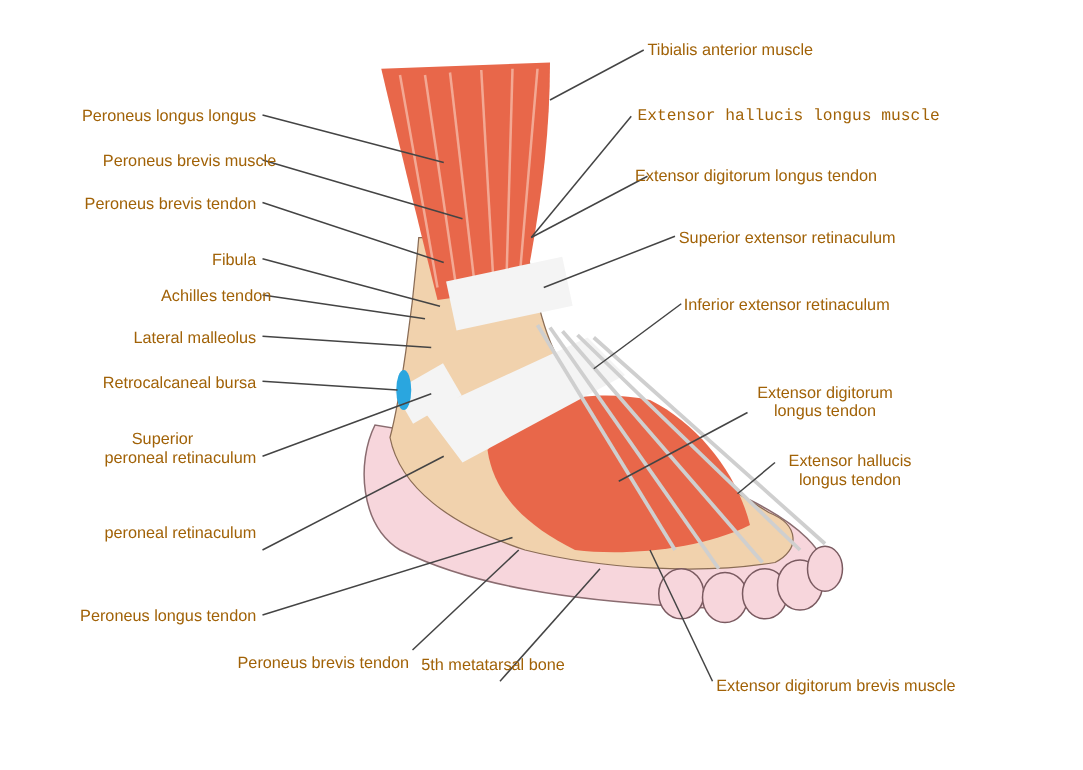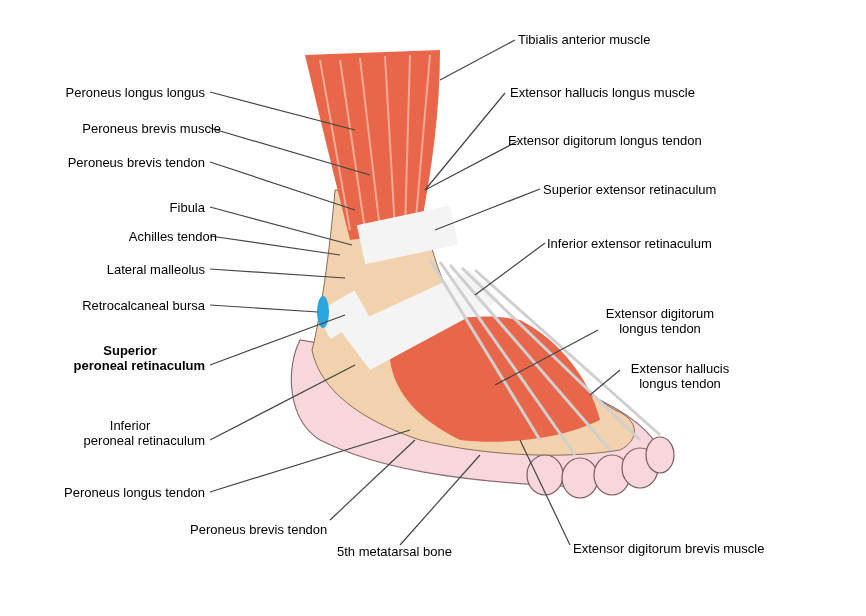--- a/index.html
+++ b/index.html
@@ -1,19 +1,19 @@
 <!DOCTYPE html>
 <html><head>
 <meta charset="utf-8">
 <style>
   html, body { margin:0; padding:0; background:#ffffff; }
   body { width:866px; height:616px; position:relative; overflow:hidden;
          font-family:"Liberation Sans", sans-serif; }
   #canvas { position:absolute; left:0; top:0; width:866px; height:616px; }
-  .label { position:absolute; font-size:13px; color:#000000; line-height:15px; white-space:nowrap; }
+  .label { position:absolute; font-size:13px; color:#a16207; line-height:15px; white-space:nowrap; }
   .label.r { text-align:right; }
   .label.c { text-align:center; }
 </style>
 </head>
 <body>
 
 <svg id="canvas" viewBox="0 0 866 616" xmlns="http://www.w3.org/2000/svg">
 
   <path d="M300,340 C285,370 288,420 320,440 C380,470 460,480 540,485 C600,490 640,480 665,465 C660,440 640,420 600,400 L420,360 Z" fill="#f7d6dc" stroke="#8a6c70" stroke-width="1.2"></path>
 
@@ -77,35 +77,34 @@
   </g>
 </svg>
 
 <div class="label r" style="left:30px;top:85px;width:175px;">Peroneus longus longus</div>
 <div class="label r" style="left:46px;top:121px;width:175px;">Peroneus brevis muscle</div>
 <div class="label r" style="left:30px;top:155px;width:175px;">Peroneus brevis tendon</div>
 <div class="label r" style="left:30px;top:200px;width:175px;">Fibula</div>
 <div class="label r" style="left:42px;top:229px;width:175px;">Achilles tendon</div>
 <div class="label r" style="left:30px;top:262px;width:175px;">Lateral malleolus</div>
 <div class="label r" style="left:30px;top:298px;width:175px;">Retrocalcaneal bursa</div>
-<div class="label c" style="left:55px;top:343px;width:150px;font-weight:bold;">
+<div class="label c" style="left:55px;top:343px;width:150px;">
   <div>Superior</div>
   <div style="text-align:right;">peroneal retinaculum</div>
 </div>
 <div class="label c" style="left:55px;top:418px;width:150px;">
-  <div>Inferior</div>
   <div style="text-align:right;">peroneal retinaculum</div>
 </div>
 <div class="label r" style="left:30px;top:485px;width:175px;">Peroneus longus tendon</div>
 
 <div class="label" style="left:190px;top:522px;">Peroneus brevis tendon</div>
-<div class="label" style="left:337px;top:544px;">5th metatarsal bone</div>
+<div class="label" style="left:337px;top:524px;">5th metatarsal bone</div>
 
 <div class="label" style="left:518px;top:32px;">Tibialis anterior muscle</div>
-<div class="label" style="left:510px;top:85px;">Extensor hallucis longus muscle</div>
+<div class="label" style="left:510px;top:85px;font-family:Liberation Mono, monospace;">Extensor hallucis longus muscle</div>
 <div class="label" style="left:508px;top:133px;text-align:center;">Extensor digitorum longus tendon</div>
 <div class="label" style="left:543px;top:182px;">Superior extensor retinaculum</div>
 <div class="label" style="left:547px;top:236px;">Inferior extensor retinaculum</div>
 <div class="label c" style="left:590px;top:306px;width:140px;">
   <div>Extensor digitorum</div>
   <div>longus tendon</div>
 </div>
 <div class="label c" style="left:615px;top:361px;width:130px;">
   <div>Extensor hallucis</div>
   <div>longus tendon</div>

